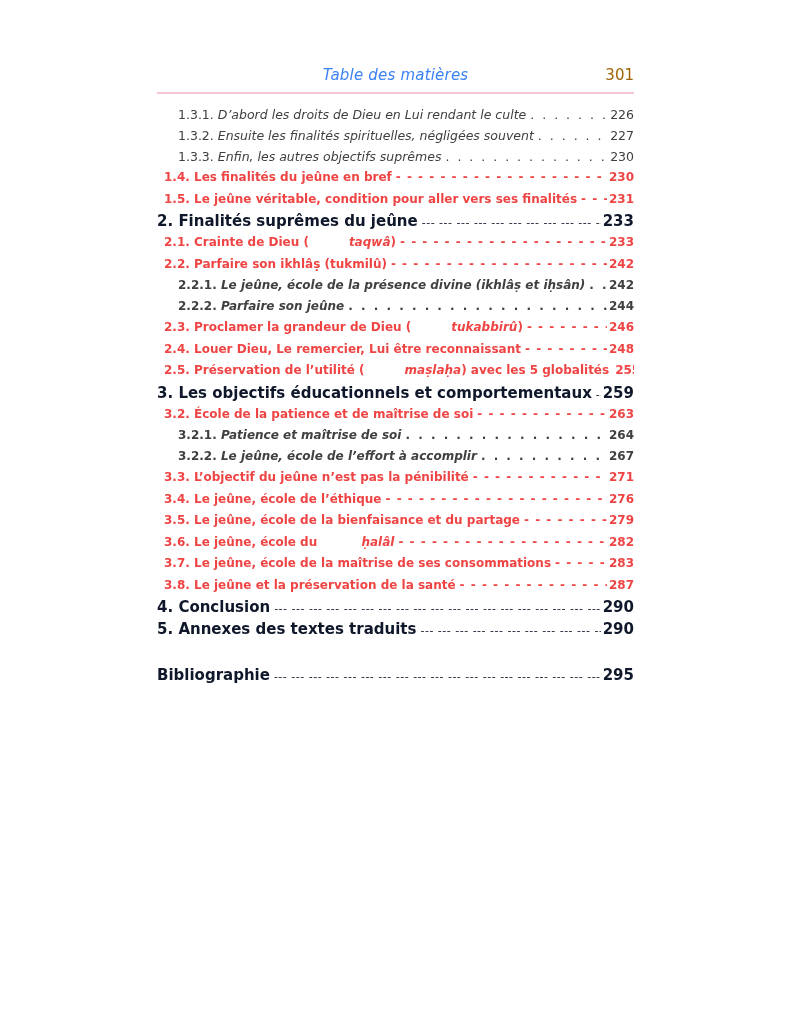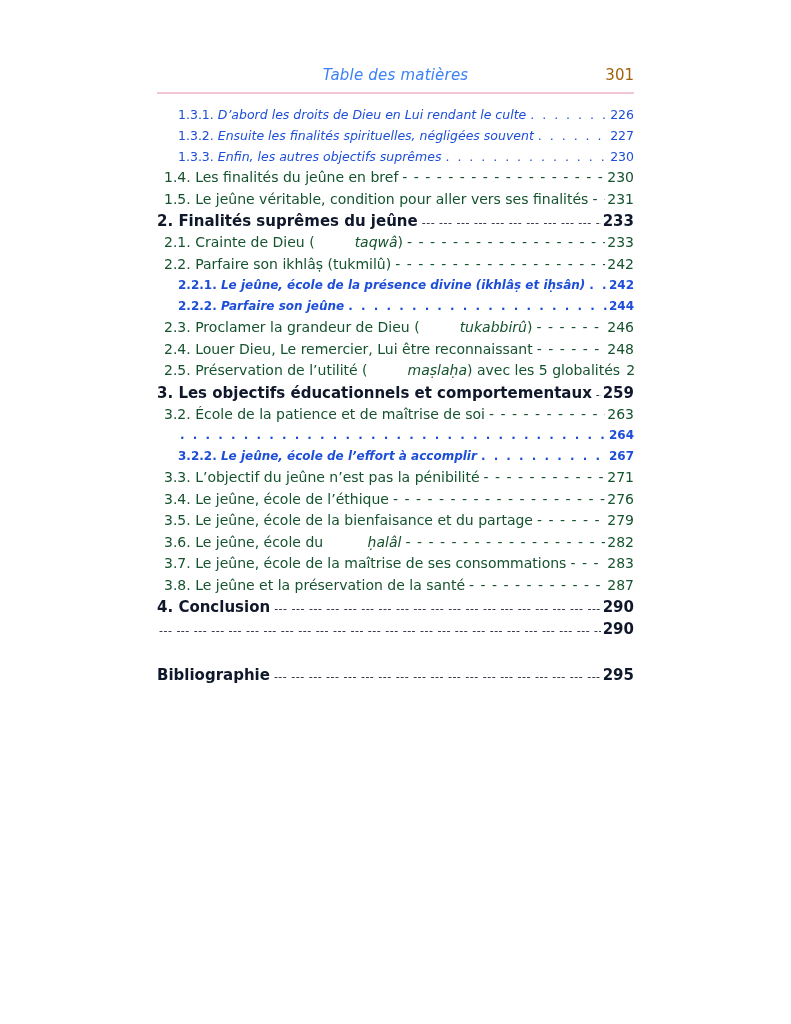--- a/index.html
+++ b/index.html
@@ -9,26 +9,26 @@
     .header-title { position: absolute; left: 0; right: 0; text-align: center; top: 2px;
       font-style: italic; font-size: 15px; color: #3b82f6; letter-spacing: 0.2px; }
     .header-page { position: absolute; right: 0; top: 2px; font-size: 15px; color: #a16207; }
     .header-rule { position: absolute; left: 157px; top: 92px; width: 477px; height: 2px; background: #f3c6d4; }
     .toc { position: absolute; left: 157px; top: 104px; width: 477px; }
     .entry { position: relative; display: flex; align-items: baseline; white-space: nowrap; overflow: hidden; }
     .entry .label { flex: 0 0 auto; padding-right: 2px; }
     .entry .leader { flex: 1 1 auto; overflow: hidden; color: inherit; margin: 0 2px; }
     .entry .leader::before { white-space: nowrap; }
     .entry .pg { flex: 0 0 auto; }
-    .lvl3 { padding-left: 21px; font-size: 12.5px; height: 21px; line-height: 21px; color: #1d4ed8; }
+    .lvl3 { padding-left: 21px; font-size: 12.5px; height: 21px; line-height: 21px; color: #404040; }
     .lvl3 .label { font-style: italic; }
     .lvl3 .num { font-style: normal; }
     .lvl3 .leader::before { content: ". . . . . . . . . . . . . . . . . . . . . . . . . . . . . . . . . . . . . . . . . . . . . . . . . . . . . . . . . . . ."; letter-spacing: 2px; }
     .lvl3.small { font-size: 12px; height: 21px; font-weight: bold; }
-    .lvl2 { padding-left: 7px; font-size: 14px; height: 21.5px; line-height: 21.5px; color: #14532d; }
+    .lvl2 { padding-left: 7px; font-size: 12px; height: 21.5px; line-height: 21.5px; color: #ef4444; font-weight: bold; }
     .lvl2 .leader::before { content: "- - - - - - - - - - - - - - - - - - - - - - - - - - - - - - - - - - - - - - - - - - - - - - - - - - - - - -"; letter-spacing: 1px; }
     .lvl1 { padding-left: 0; font-size: 15px; font-weight: bold; height: 22px; line-height: 22px; color: #0f172a; }
     .lvl1 .leader { font-weight: normal; font-size: 11px; }
     .lvl1 .leader::before { content: "--- --- --- --- --- --- --- --- --- --- --- --- --- --- --- --- --- --- --- --- --- --- --- --- --- --- --- --- ---"; letter-spacing: 0.5px; }
     .gap { height: 24px; }
     em { font-style: italic; margin-left: 40px; }
   </style>
 </head>
 <body>
 
@@ -114,20 +114,21 @@
     <span class="leader"></span>
     <span class="pg">259</span>
   </div>
 
   <div class="entry lvl2">
     <span class="label"><span>3.2.</span> <span>École de la patience et de maîtrise de soi</span></span>
     <span class="leader"></span>
     <span class="pg">263</span>
   </div>
   <div class="entry lvl3 small">
+    <span class="label"><span class="num">3.2.1.</span> <span>Patience et maîtrise de soi</span></span>
     <span class="leader"></span>
     <span class="pg">264</span>
   </div>
   <div class="entry lvl3 small">
     <span class="label"><span class="num">3.2.2.</span> <span>Le jeûne, école de l’effort à accomplir</span></span>
     <span class="leader"></span>
     <span class="pg">267</span>
   </div>
   <div class="entry lvl2">
     <span class="label"><span>3.3.</span> <span>L’objectif du jeûne n’est pas la pénibilité</span></span>
@@ -159,20 +160,21 @@
     <span class="leader"></span>
     <span class="pg">287</span>
   </div>
 
   <div class="entry lvl1">
     <span class="label"><span>4.</span> <span>Conclusion</span></span>
     <span class="leader"></span>
     <span class="pg">290</span>
   </div>
   <div class="entry lvl1">
+    <span class="label"><span>5.</span> <span>Annexes des textes traduits</span></span>
     <span class="leader"></span>
     <span class="pg">290</span>
   </div>
 
   <div class="gap"></div>
 
   <div class="entry lvl1">
     <span class="label"><span>Bibliographie</span></span>
     <span class="leader"></span>
     <span class="pg">295</span>

